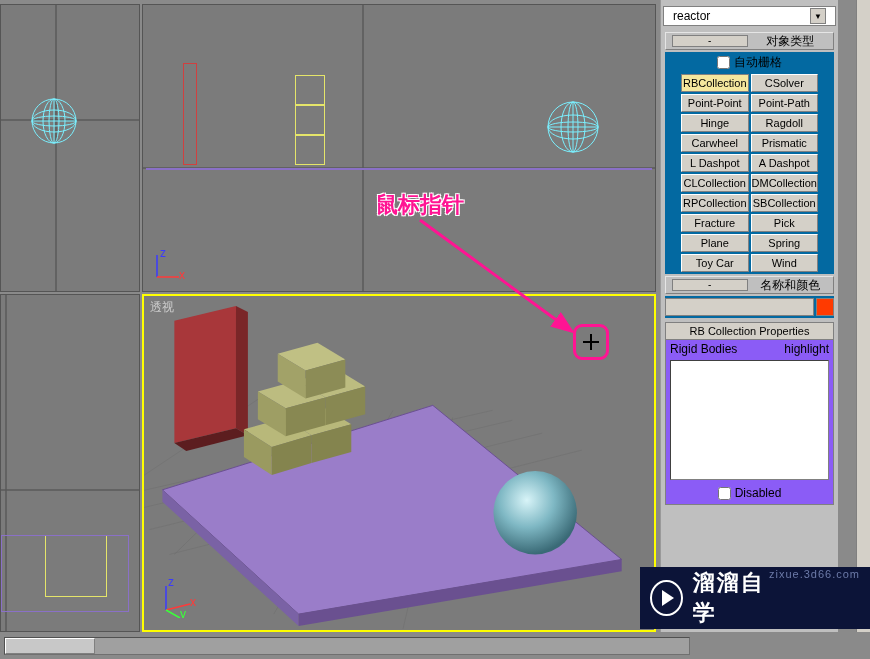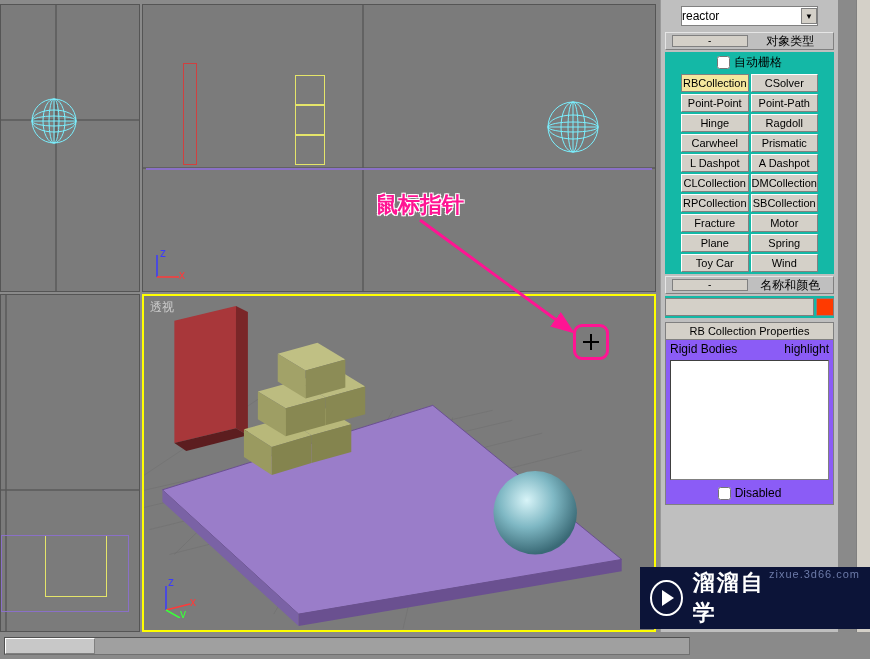--- a/index.html
+++ b/index.html
@@ -14,28 +14,28 @@
   .axis-gizmo svg { width: 100%; height: 100%; }
 
   
   .ground-line { position:absolute; left:3px; right:3px; height:2px; background:#8a70c7; top:163px; }
   .red-rect { position:absolute; border:1px solid #d04040; }
   .yel-rect { position:absolute; border:1px solid #e5e56a; }
   .persp-scene { position:absolute; inset:0; }
 
   
   .panel { position:absolute; left:660px; top:0; width:178px; height:632px; background:#bfbfbf; border-left:1px solid #999; }
-  .dropdown { margin:6px 20px; height:20px; border:1px solid #808080; background:#fff; display:flex; align-items:center; padding:0 0; justify-content:space-between; }
+  .dropdown { margin:6px 2px; height:20px; border:1px solid #808080; background:#fff; display:flex; align-items:center; padding:0 9px; justify-content:space-between; }
   .dropdown-arrow { width:16px; height:16px; background:#d4d0c8; border:1px solid #808080; display:flex; align-items:center; justify-content:center; font-size:8px; }
 
   .rollout-header { margin:2px 4px; background:#bfbfbf; border:1px solid #808080; border-top-color:#e5e5e5; border-left-color:#e5e5e5; height:18px; display:flex; align-items:center; padding:0 6px; }
   .rollout-header .minus { width:12px; height:12px; border:1px solid #808080; background:#d4d0c8; display:flex; align-items:center; justify-content:center; margin-right:6px; font-size:10px; line-height:1; }
   .rollout-header span { flex:1; text-align:center; color:#000; font-size:12px; }
 
-  .panel-body { margin:0 4px; background:#14b8a6; }
+  .panel-body { margin:0 4px; background:#0369a1; }
   .autogrid { display:flex; align-items:center; justify-content:center; height:20px; gap:4px; }
   .autogrid input { width:13px; height:13px; }
 
   .btn-grid { display:grid; grid-template-columns:1fr 1fr; gap:2px; padding:2px 16px; }
   .obj-btn { height:18px; background:#d4d0c8; border:1px solid #808080; border-top-color:#fff; border-left-color:#fff; display:flex; align-items:center; justify-content:center; font-size:11px; cursor:pointer; }
   .obj-btn.selected { background:#f5e79e; border:1px solid #808080; }
 
   .name-color { display:flex; gap:2px; padding:2px 0; }
   .name-input { flex:1; height:18px; background:#d4d0c8; border:1px solid #808080; }
   .color-swatch { width:18px; height:18px; background:#ff3a00; border:1px solid #808080; }
@@ -220,21 +220,21 @@
         <div class="obj-btn">Ragdoll</div>
         <div class="obj-btn">Carwheel</div>
         <div class="obj-btn">Prismatic</div>
         <div class="obj-btn">L Dashpot</div>
         <div class="obj-btn">A Dashpot</div>
         <div class="obj-btn">CLCollection</div>
         <div class="obj-btn">DMCollection</div>
         <div class="obj-btn">RPCollection</div>
         <div class="obj-btn">SBCollection</div>
         <div class="obj-btn">Fracture</div>
-        <div class="obj-btn">Motor</div>
+        <div class="obj-btn">Pick</div>
         <div class="obj-btn">Plane</div>
         <div class="obj-btn">Spring</div>
         <div class="obj-btn">Toy Car</div>
         <div class="obj-btn">Wind</div>
       </div>
   </div>
 
   <div class="rollout-header">
     <span class="minus">-</span>
     <span>名称和颜色</span>

